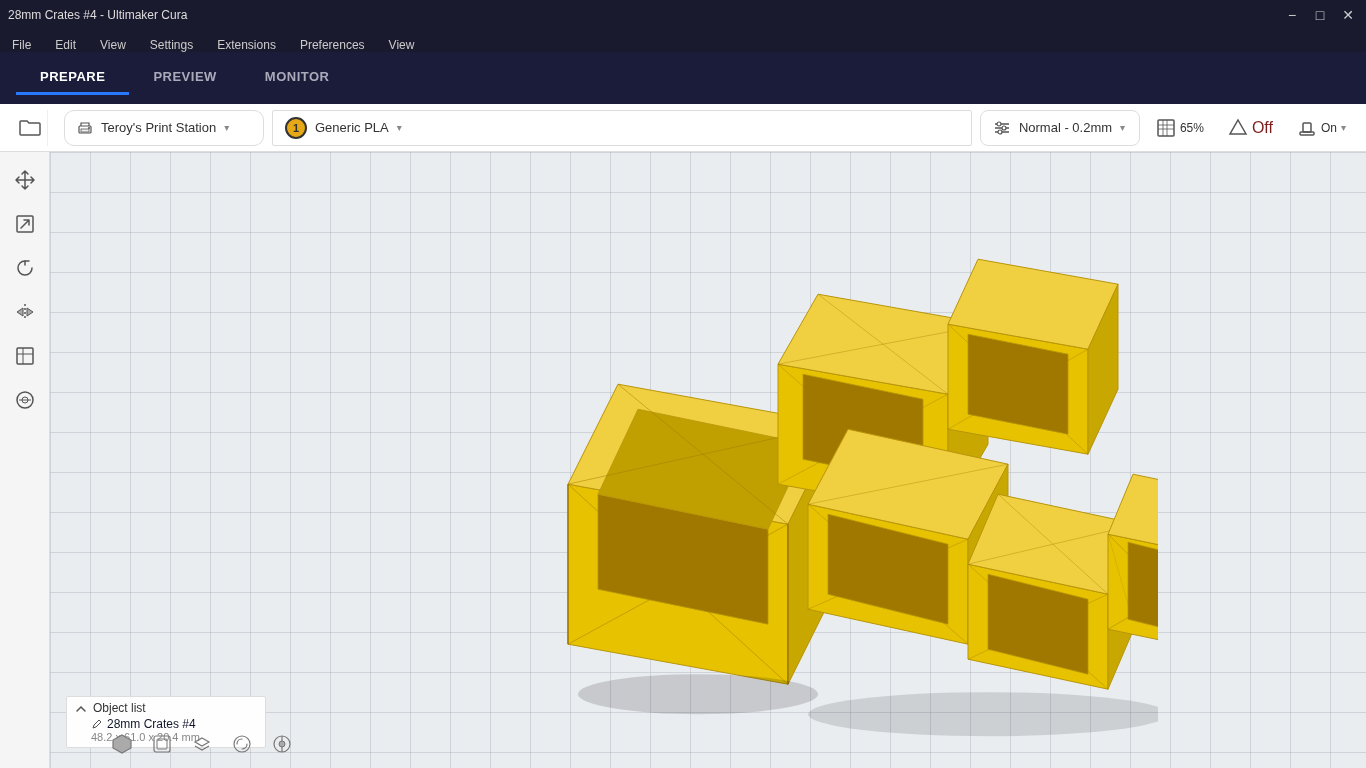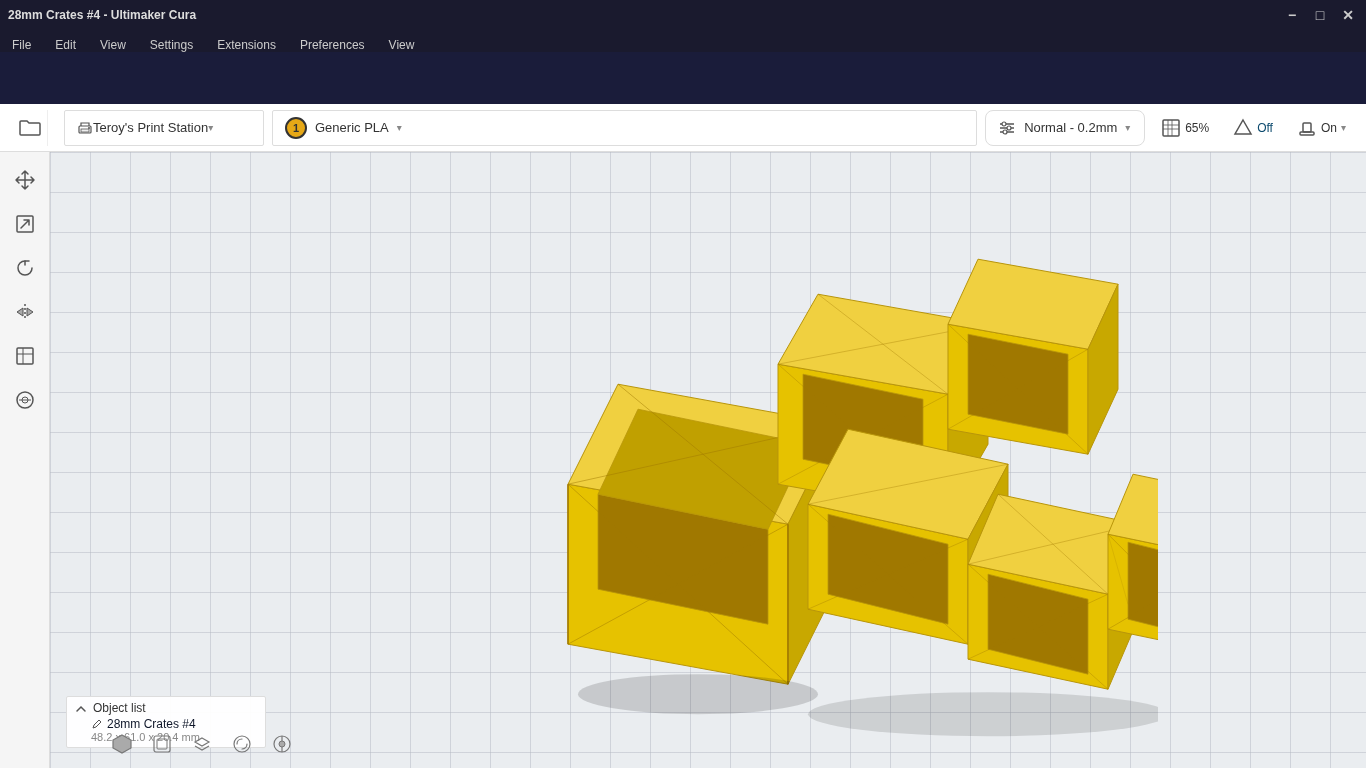--- a/index.html
+++ b/index.html
@@ -8,21 +8,20 @@
     
     .title-bar {
       height: 30px;
       background: #1a1a2e;
       display: flex;
       align-items: center;
       justify-content: space-between;
       padding: 0 8px;
       color: #ccc;
       font-size: 12px;
-      font-weight: bold;
     }
     .title-bar-title { color: #ddd; }
     .title-bar-controls { display: flex; gap: 8px; }
     .title-bar-btn {
       width: 20px; height: 20px;
       display: flex; align-items: center; justify-content: center;
       cursor: pointer; color: #ccc; font-size: 14px;
     }
 
     
@@ -136,23 +135,24 @@
     .toolbar-folder {
       width: 36px; height: 36px;
       display: flex; align-items: center; justify-content: center;
       cursor: pointer;
       border-right: 1px solid #eee;
       margin-right: 8px;
     }
     .toolbar-printer {
       display: flex;
       align-items: center;
+      gap: 8px;
       padding: 4px 12px;
       border: 1px solid #ddd;
-      border-radius: 2px;
+      border-radius: 10px;
       cursor: pointer;
       min-width: 200px;
       height: 36px;
     }
     .toolbar-material {
       display: flex;
       align-items: center;
       gap: 8px;
       padding: 4px 12px;
       border: 1px solid #ddd;
@@ -311,20 +311,25 @@
   <span class="menu-item">File</span>
   <span class="menu-item">Edit</span>
   <span class="menu-item">View</span>
   <span class="menu-item">Settings</span>
   <span class="menu-item">Extensions</span>
   <span class="menu-item">Preferences</span>
   <span class="menu-item">View</span>
 </div>
 
 <div class="app-header">
+  <div class="header-tabs">
+    <div class="header-tab active">PREPARE</div>
+    <div class="header-tab">PREVIEW</div>
+    <div class="header-tab">MONITOR</div>
+  </div>
 </div>
 
 <div class="toolbar">
   <div class="toolbar-folder">
     <svg width="22" height="18" viewBox="0 0 22 18" fill="none">
       <path d="M1 3C1 2.4 1.4 2 2 2H8L10 4H20C20.6 4 21 4.4 21 5V15C21 15.6 20.6 16 20 16H2C1.4 16 1 15.6 1 15V3Z" stroke="#555" stroke-width="1.5" fill="none"></path>
     </svg>
   </div>
 
   <div class="toolbar-printer">
@@ -368,21 +373,21 @@
         <line x1="7" y1="2" x2="7" y2="18" stroke="#555" stroke-width="0.8"></line>
         <line x1="11" y1="2" x2="11" y2="18" stroke="#555" stroke-width="0.8"></line>
       </svg>
       <span style="font-size:12px;color:#333;">65%</span>
     </div>
 
     <div class="toolbar-icon-btn">
       <svg width="20" height="20" viewBox="0 0 20 20">
         <polygon points="10,2 18,16 2,16" fill="none" stroke="#555" stroke-width="1.5"></polygon>
       </svg>
-      <span style="font-size:12px;color:#0c4a6e;">Off</span>
+      <span style="font-size:16px;color:#7f1d1d;">Off</span>
     </div>
 
     <div class="toolbar-icon-btn">
       <svg width="20" height="20" viewBox="0 0 20 20">
         <rect x="3" y="14" width="14" height="3" rx="1" fill="none" stroke="#555" stroke-width="1.5"></rect>
         <rect x="6" y="5" width="8" height="9" rx="1" fill="none" stroke="#555" stroke-width="1.5"></rect>
       </svg>
       <span style="font-size:12px;color:#333;">On</span>
       <span class="chevron-down">▾</span>
     </div>

